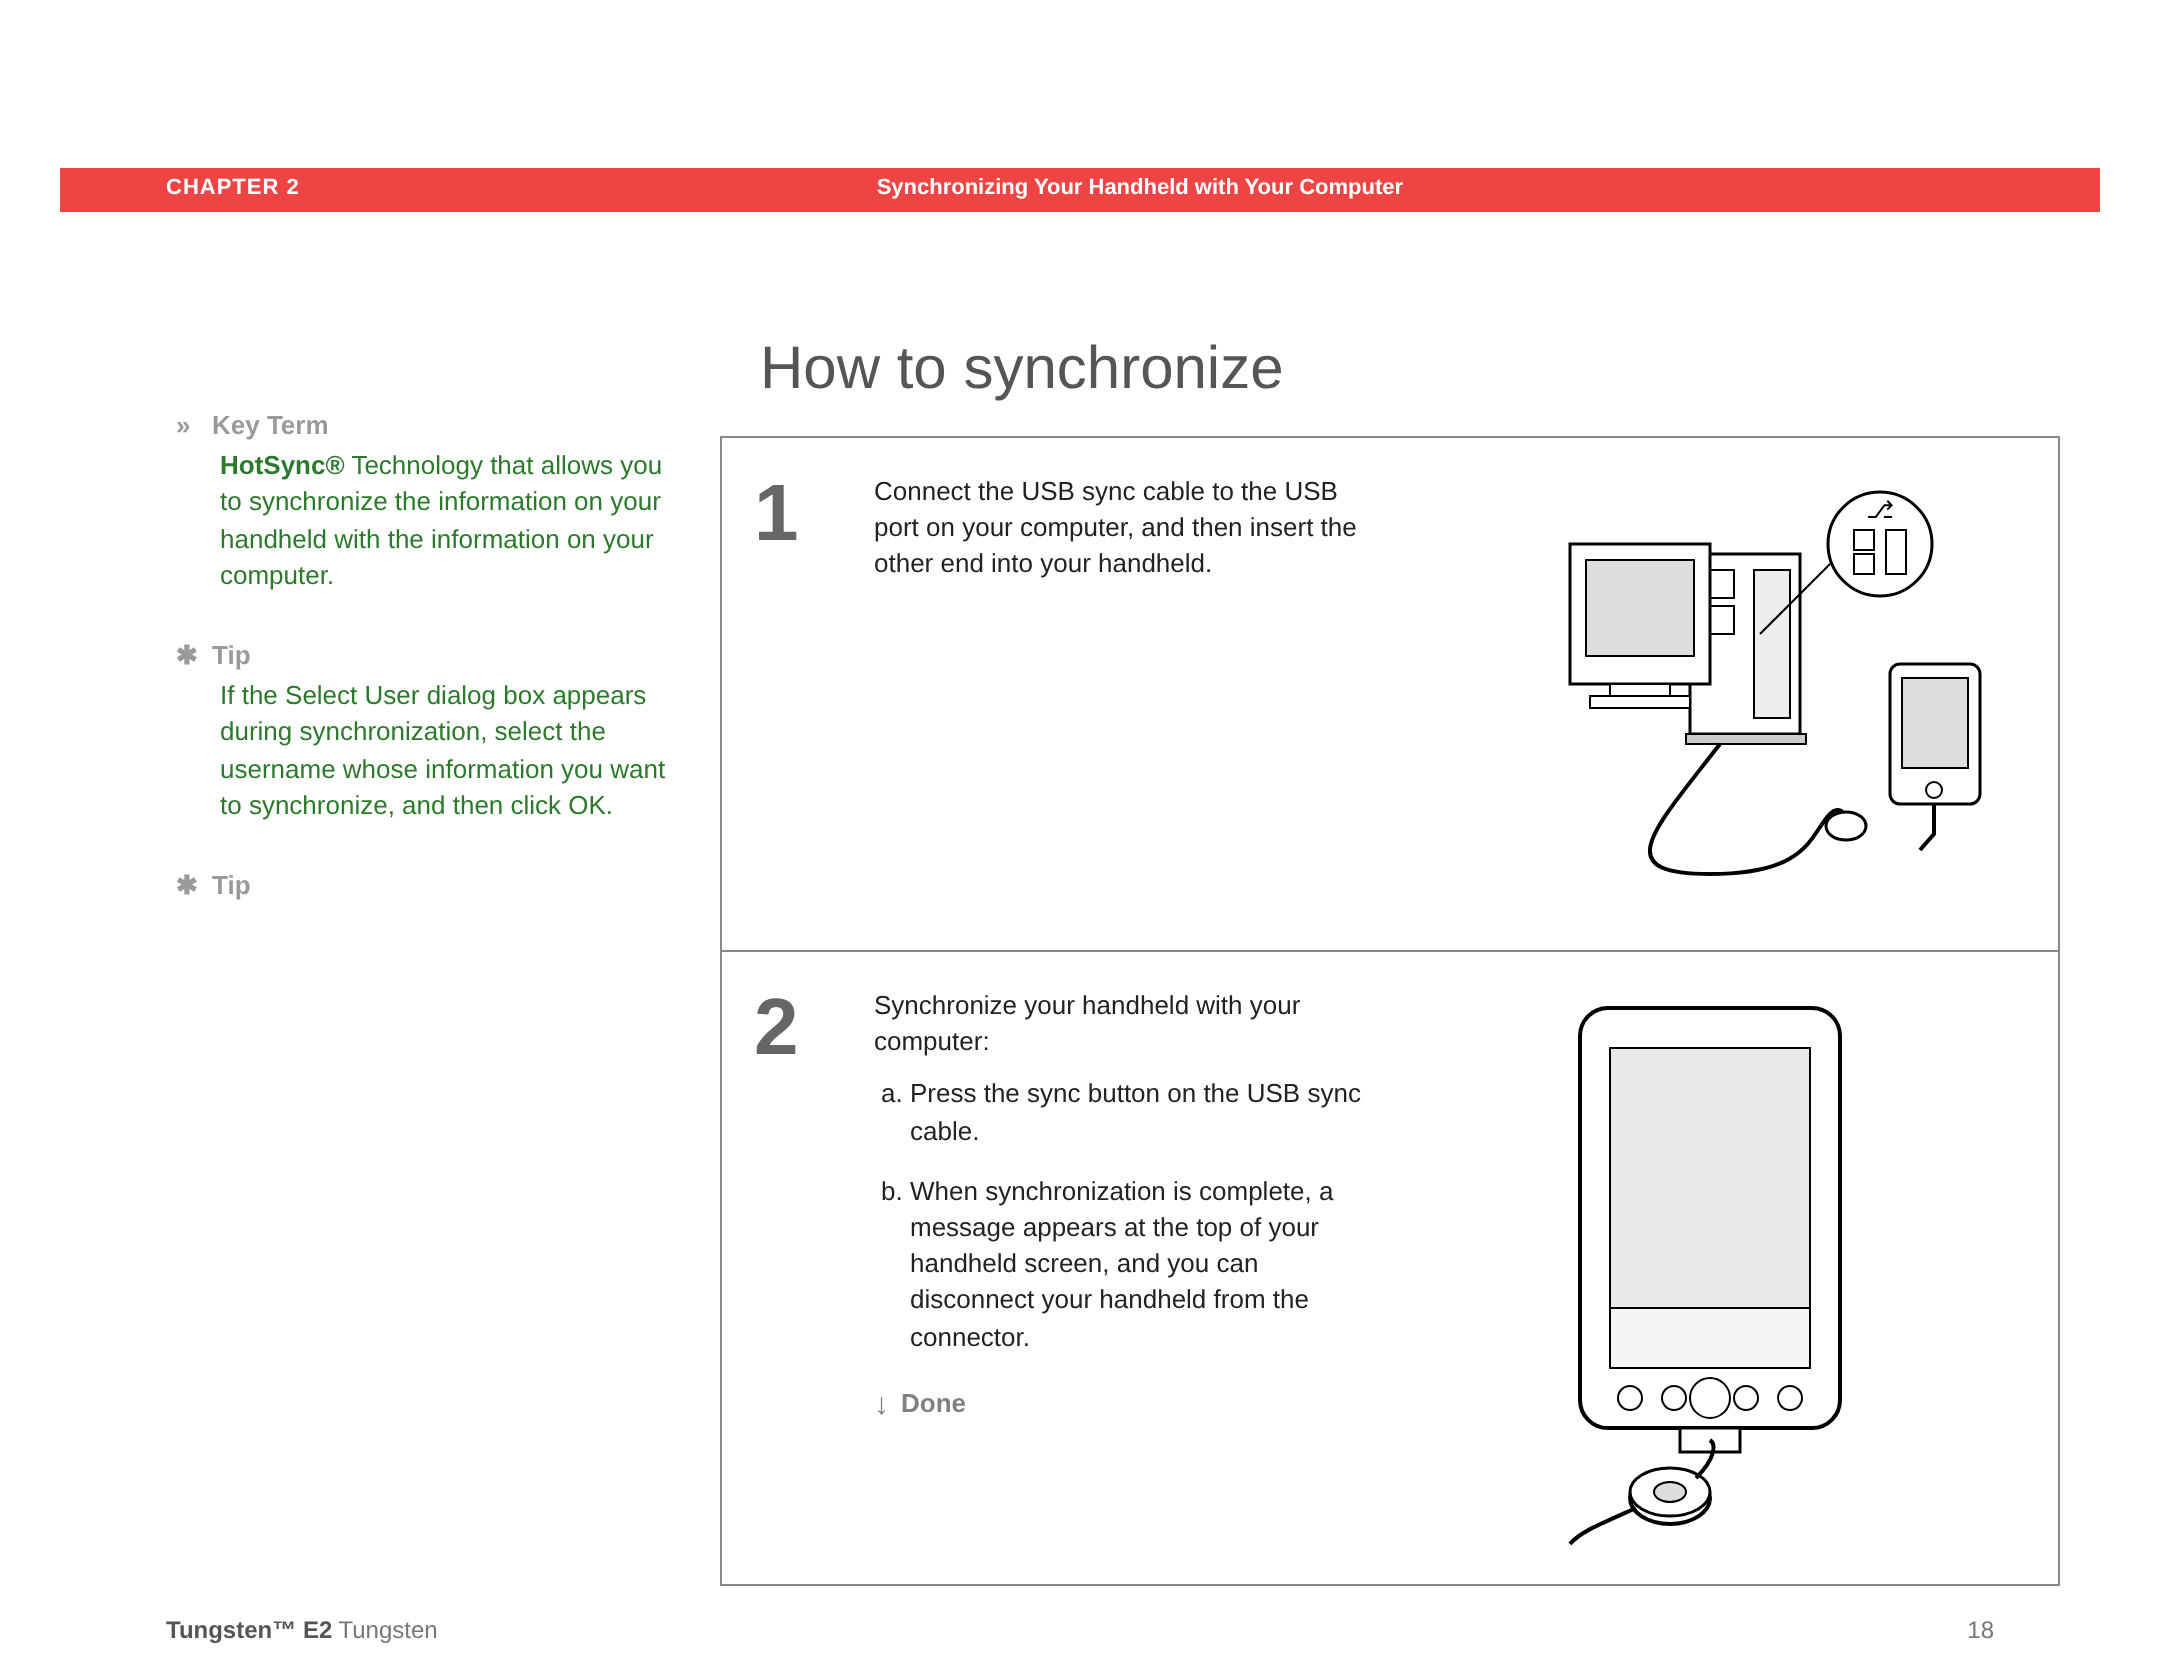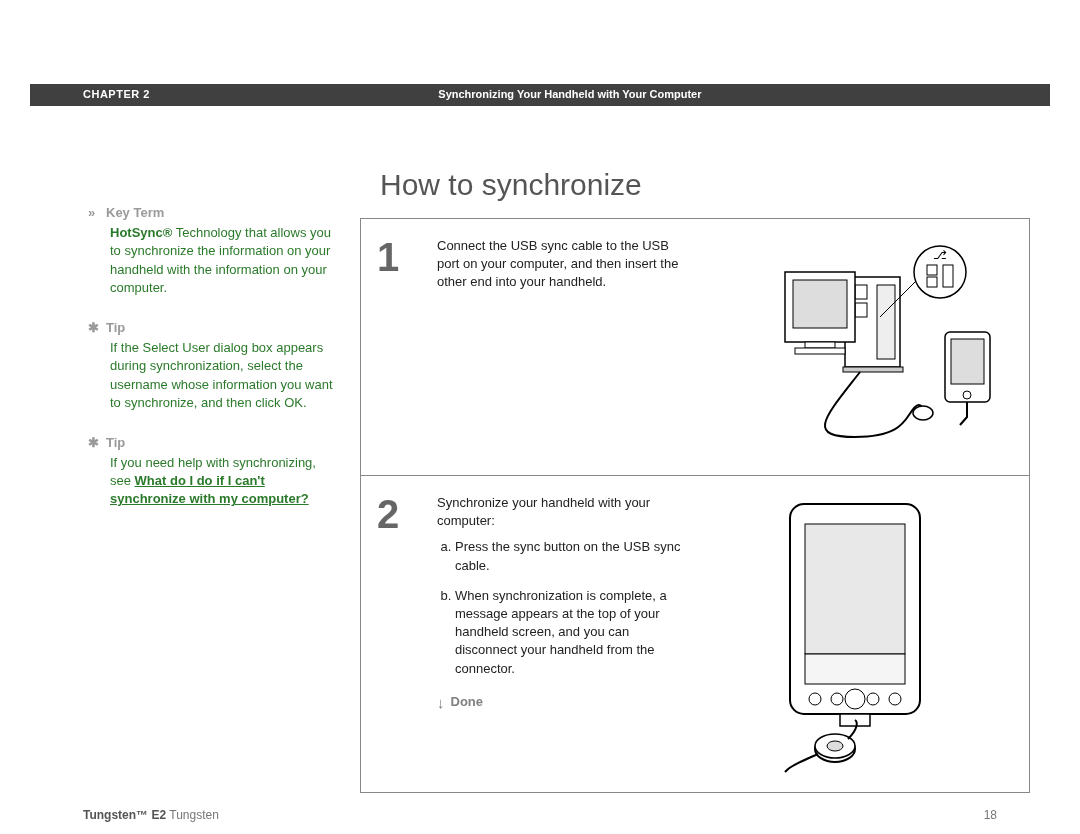--- a/index.html
+++ b/index.html
@@ -10,21 +10,21 @@
     height: 834px;
     background: #fff;
     color: #333;
     font-size: 13px;
     line-height: 1.4;
   }
   .page {
     box-sizing: border-box;
   }
   .topbar {
-    background: #404040;
+    background: #ef4444;
     color: #fff;
     height: 22px;
     margin: 84px 30px 0 30px;
     display: flex;
     align-items: center;
     font-size: 11px;
     font-weight: bold;
   }
   .topbar .left { padding-left: 53px; letter-spacing: 0.5px;}
   .topbar .center { text-align: center; flex:1; padding-right:60px;}
@@ -147,23 +147,20 @@
           <span class="mk">✱</span>
           <span>Tip</span>
         </div>
         <div class="body">If the Select User dialog box appears during synchronization, select the username whose information you want to synchronize, and then click OK.</div>
       </div>
 
       <div class="block">
         <div class="head">
           <span class="mk">✱</span>
           <span>Tip</span>
-        </div>
-        <div class="body">
-          <span>If you need help with synchronizing, see </span><a href="#">What do I do if I can't synchronize with my computer?</a>
         </div>
       </div>
 
     </div>
 
     <div class="main">
       <h2 class="title">How to synchronize</h2>
 
       <div class="steps-box">
 

